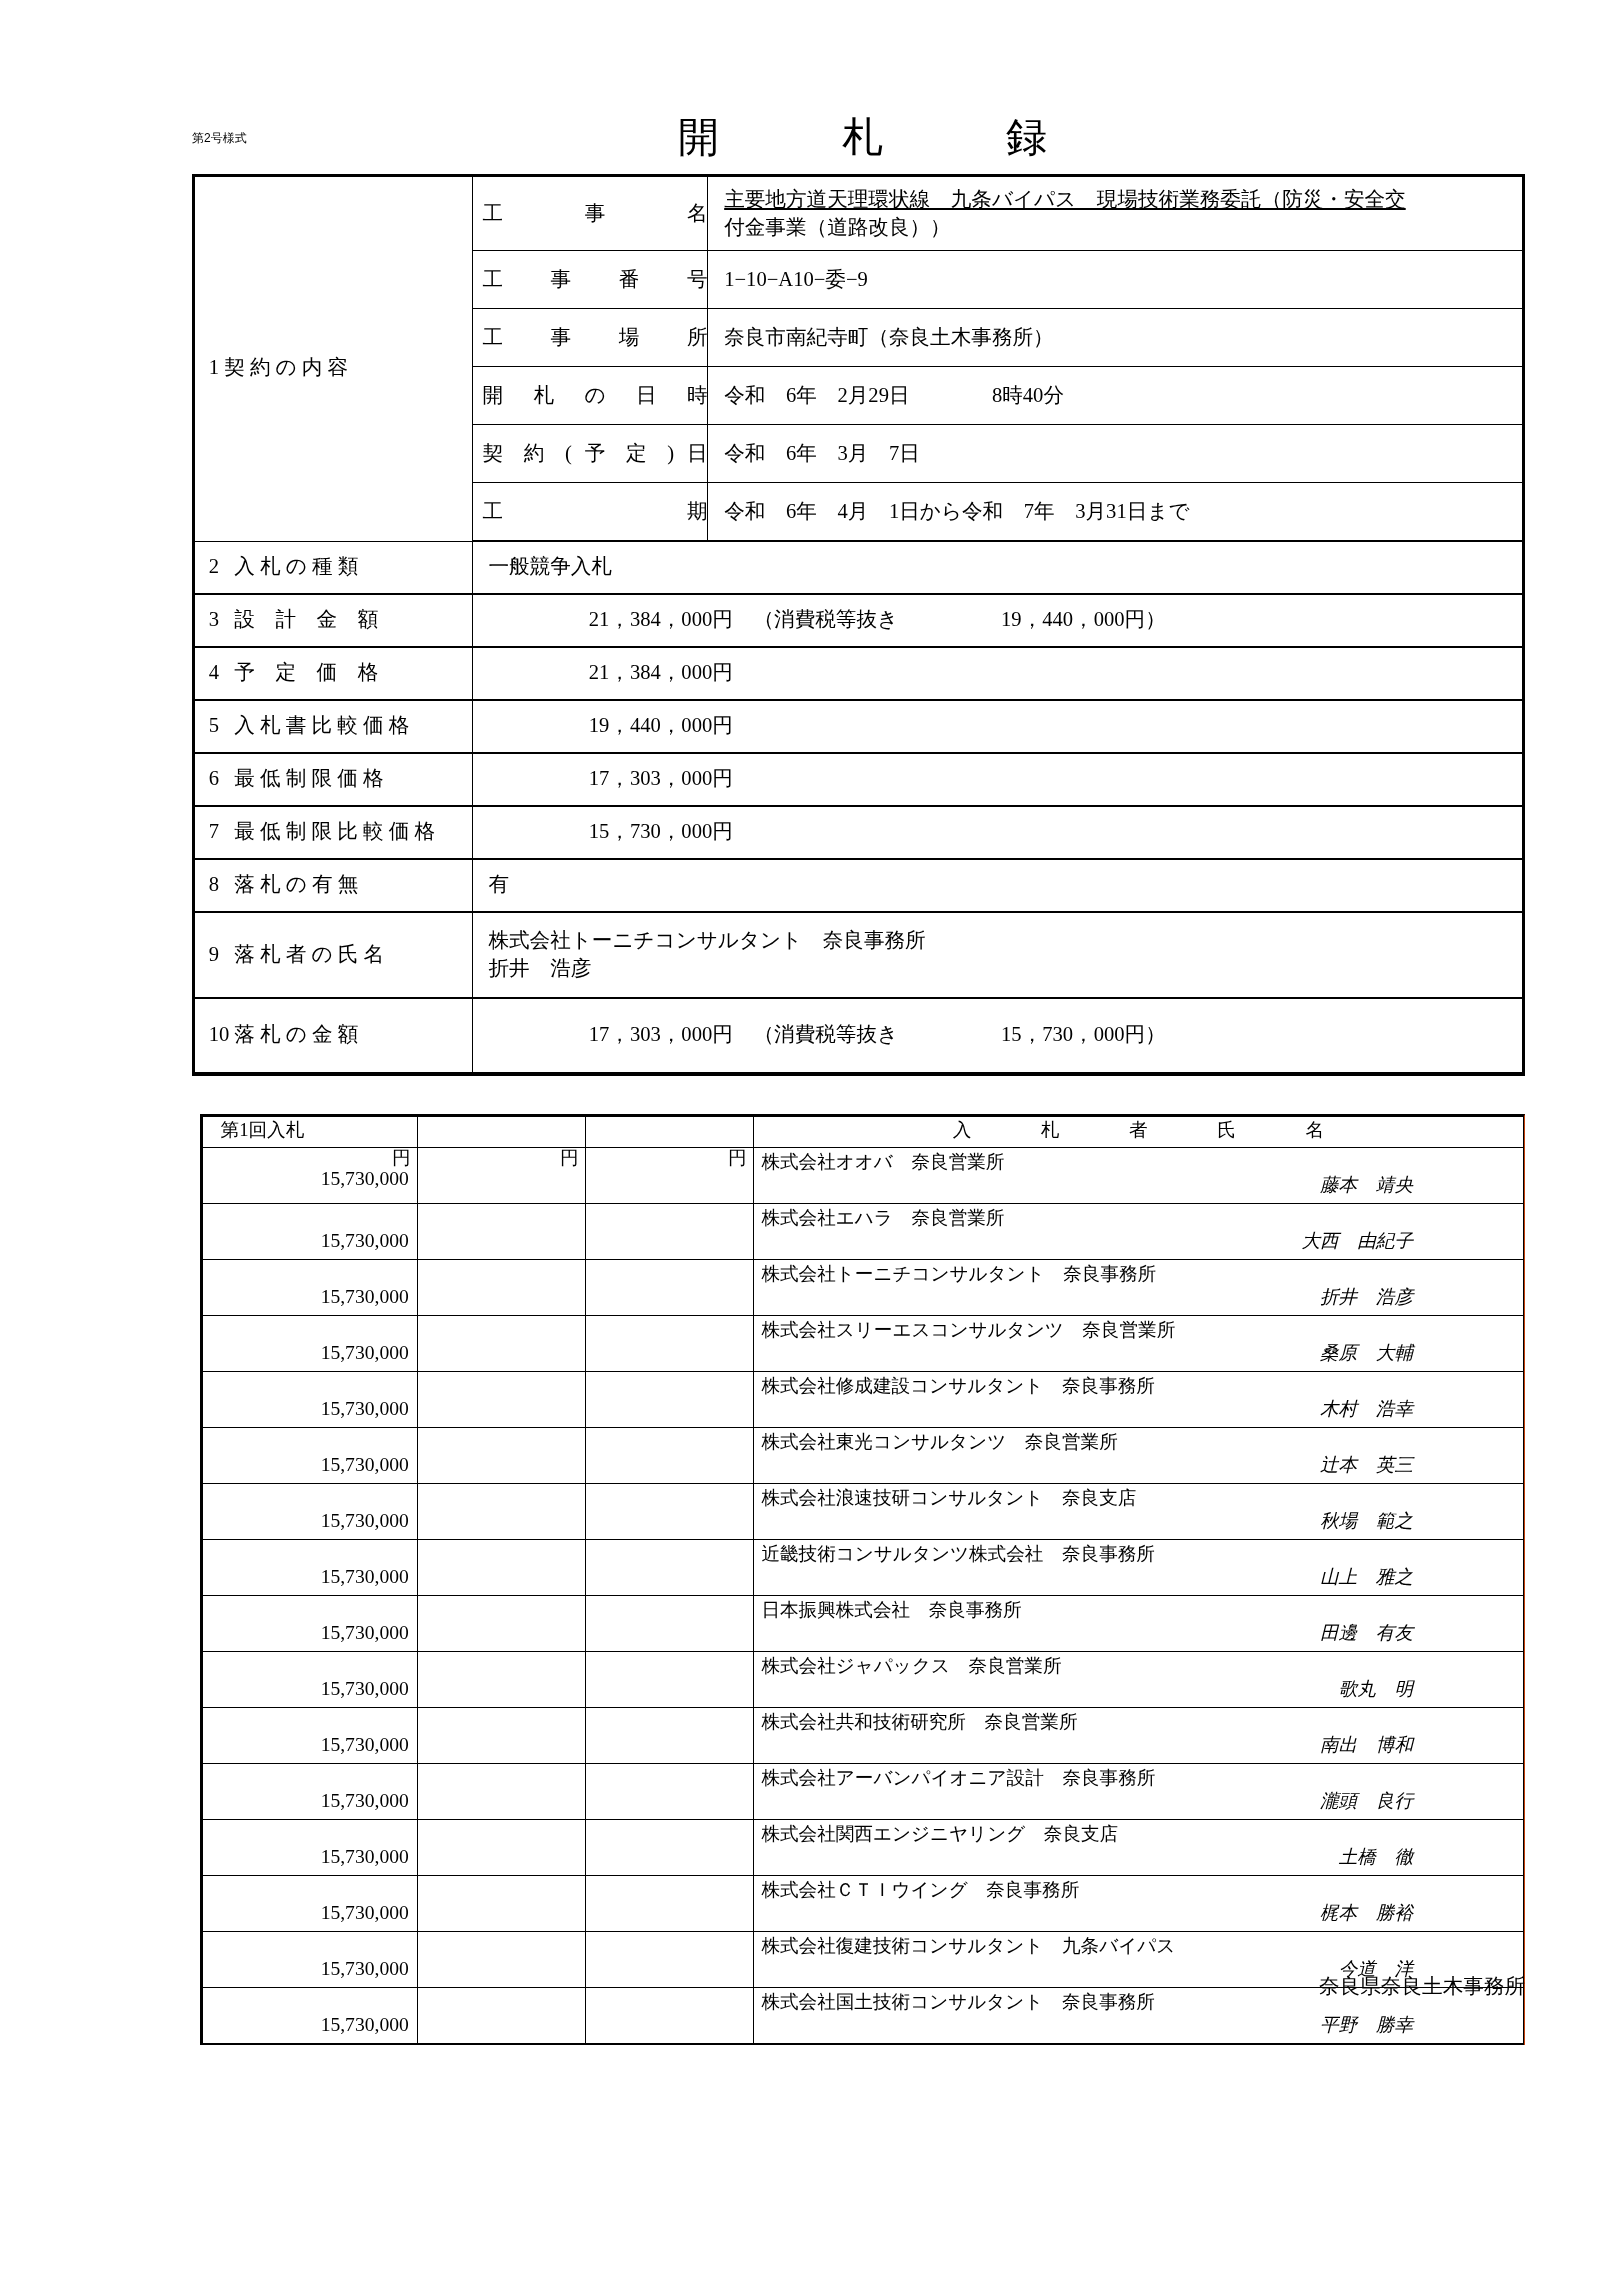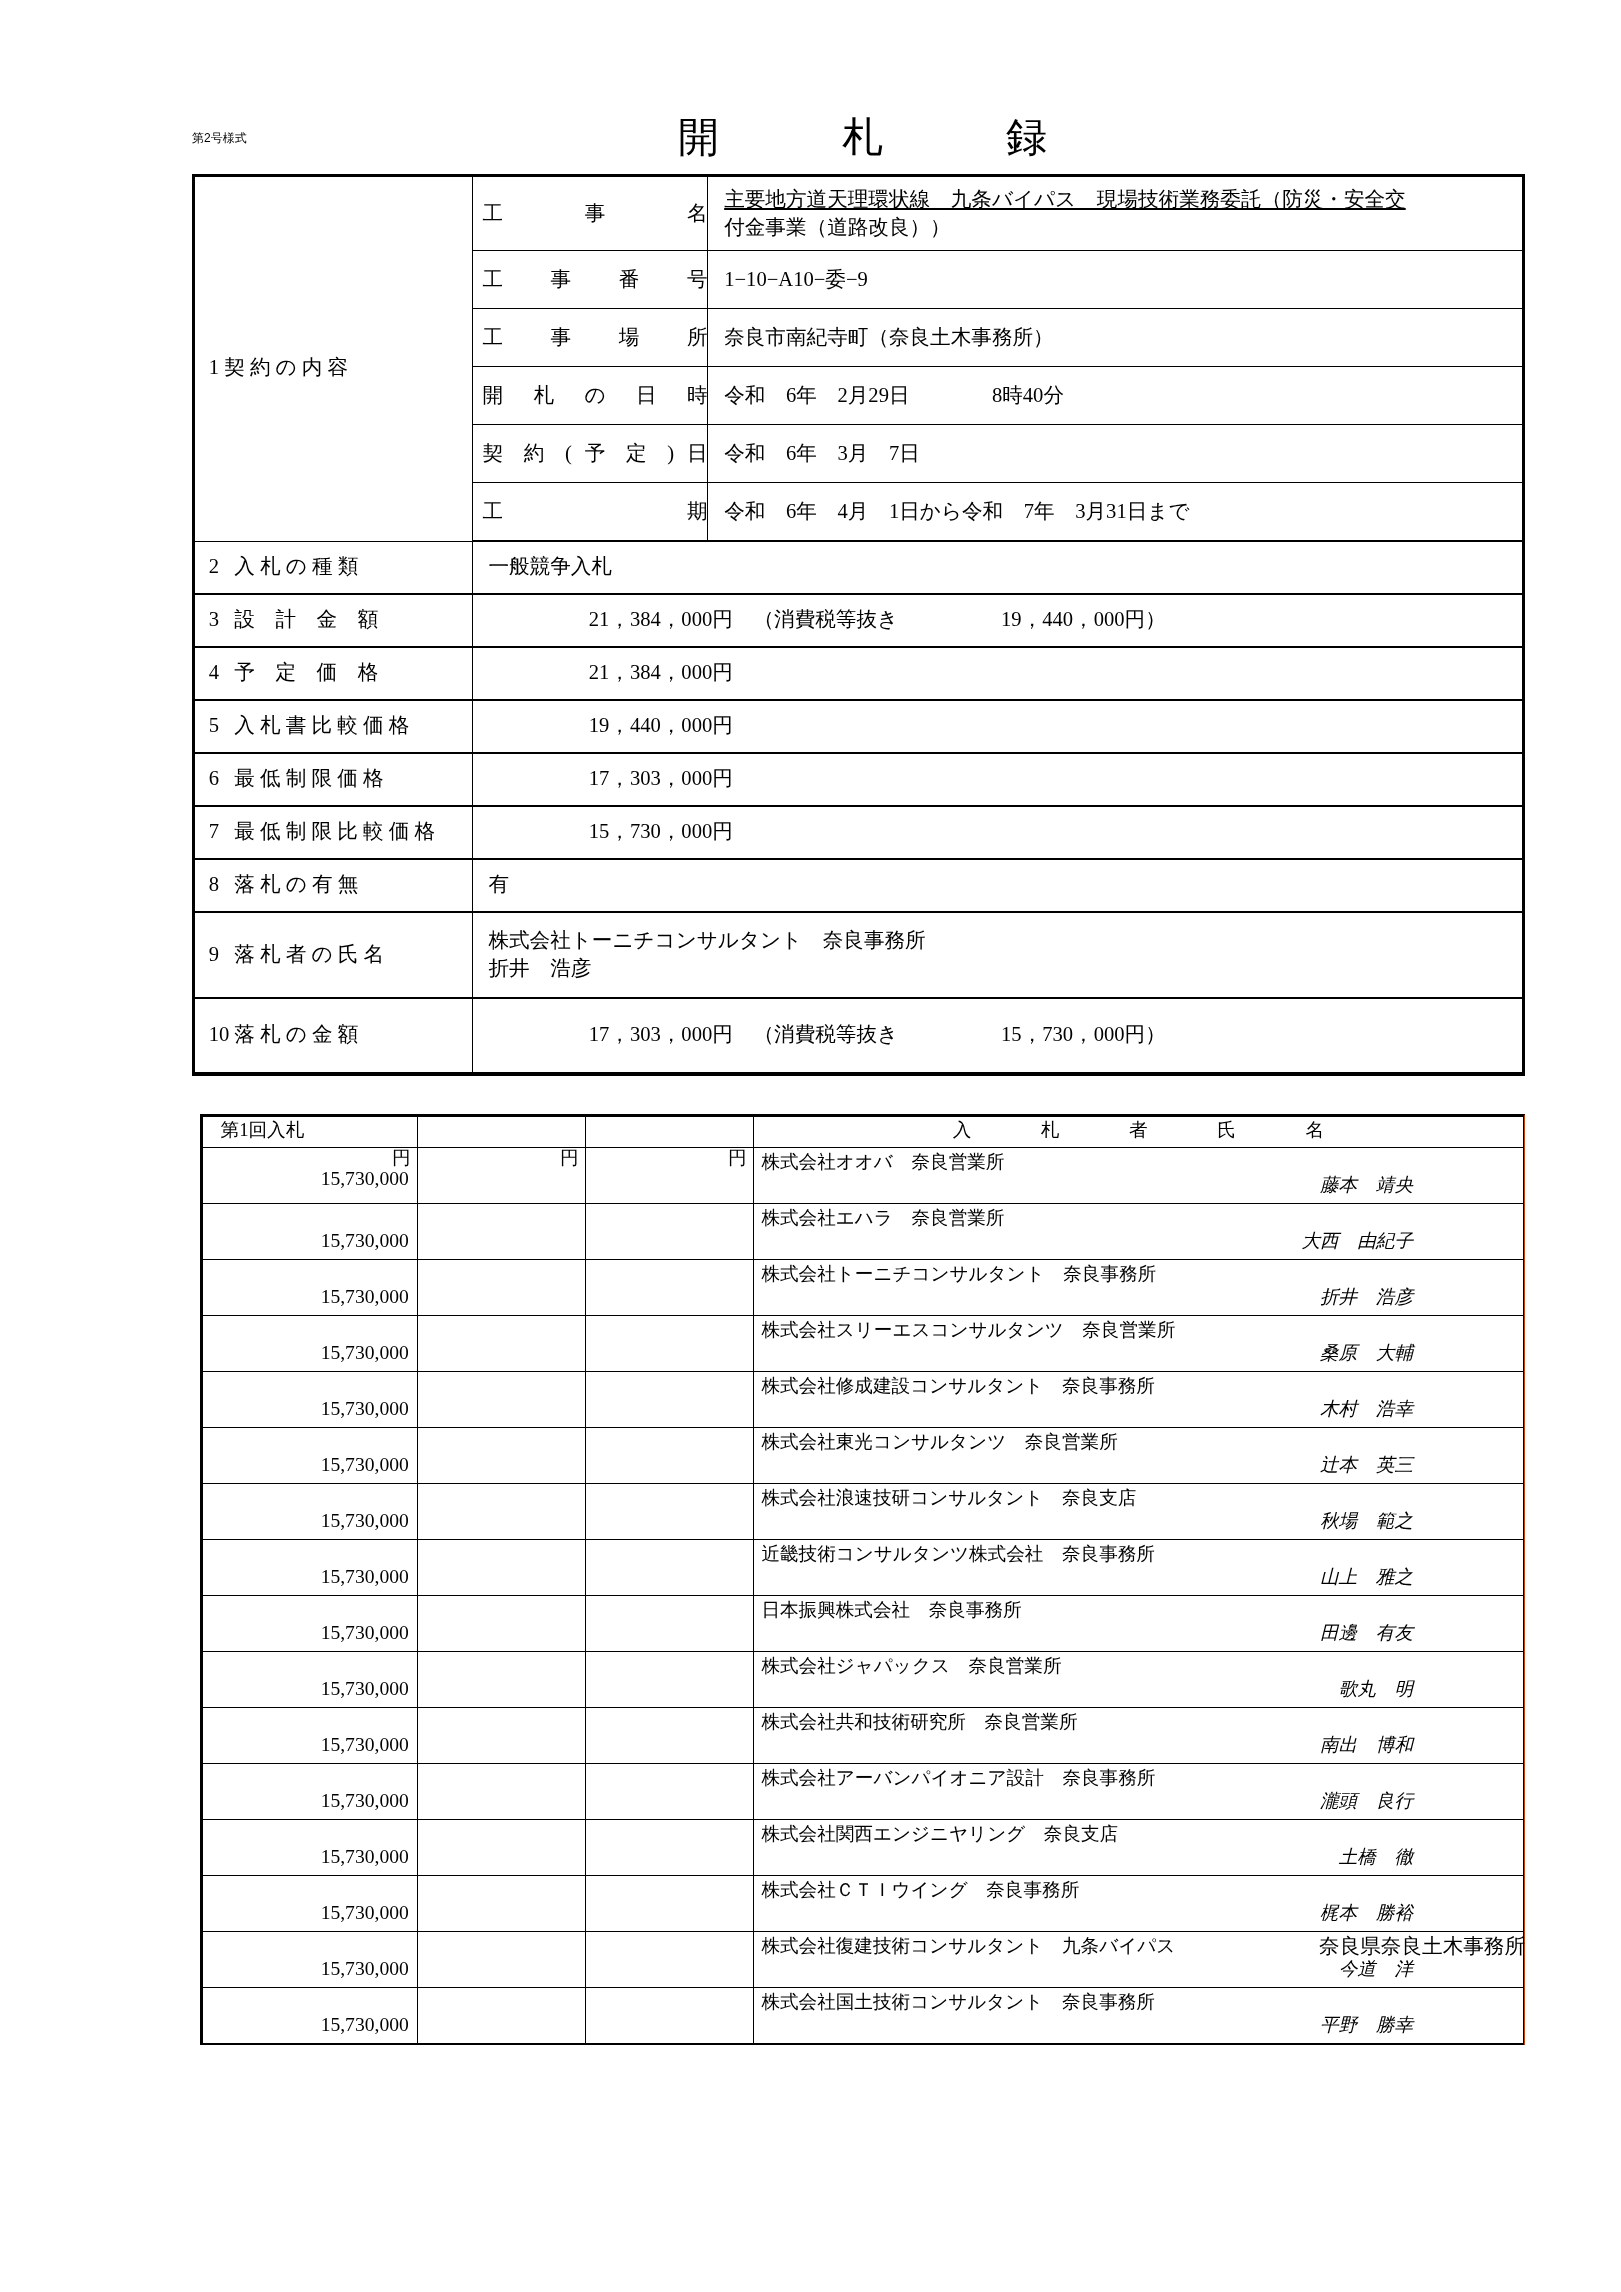--- a/index.html
+++ b/index.html
@@ -176,21 +176,21 @@
   .person {
     display: block;
     text-align: right;
     padding-right: 110px;
     white-space: nowrap;
     font-style: italic;
   }
   .footer-office {
     position: absolute;
     right: 96px;
-    top: 1932px;
+    top: 1972px;
     font-size: 20.6px;
     white-space: nowrap;
   }
 </style>
 </head>
 <body>
 
 <div class="page">
 
   <div class="form-no">第2号様式</div>

